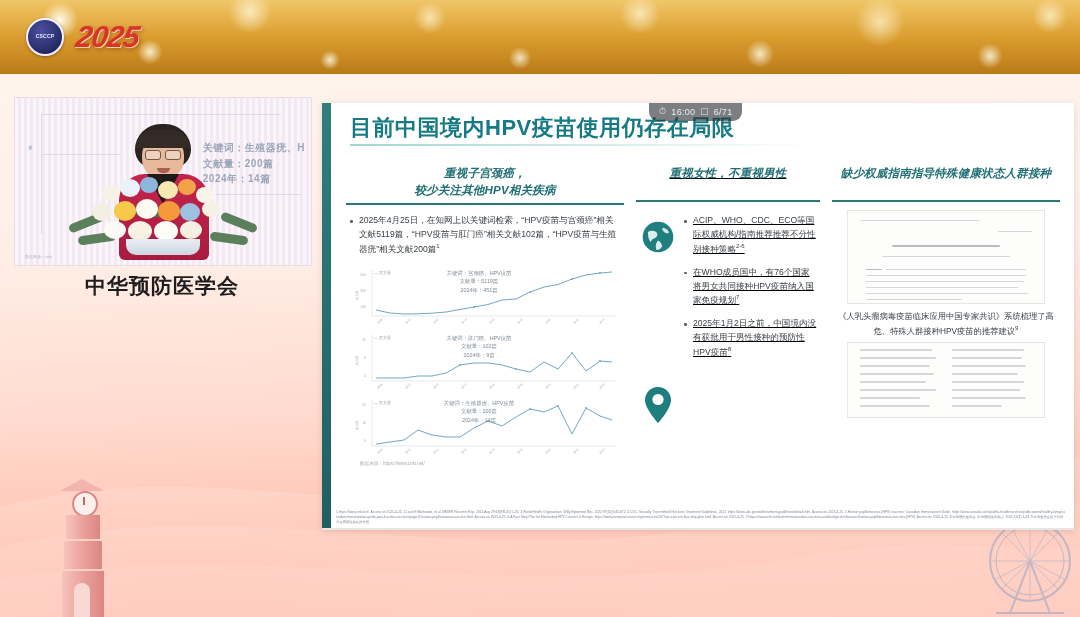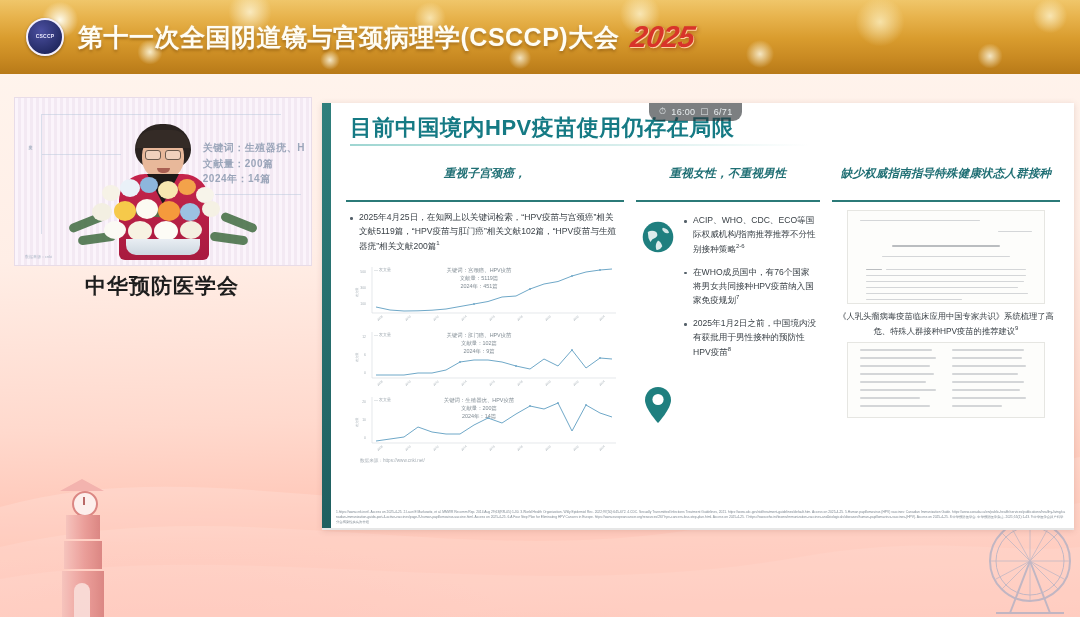--- a/index.html
+++ b/index.html
@@ -132,21 +132,21 @@
     background:rgba(44,48,52,.62);color:#e9eef0;
     font-size:9px;padding:3px 10px 4px;border-radius:0 0 9px 9px;
     display:flex;align-items:center;gap:5px;letter-spacing:.3px;white-space:nowrap;
     z-index:6;
   }
   .timer-badge .ic{font-size:9px;opacity:.9;}
 
   .cols{position:absolute;left:18px;top:62px;width:726px;height:300px;display:flex;}
   .col{position:relative;}
   .col1{width:290px;}
-  .col2{width:196px;}
+  .col2{width:196px;text-decoration:underline;}
   .col3{width:240px;}
   .col-head{
     text-align:center;font-size:11.5px;font-weight:700;font-style:italic;color:#1f6f74;
     line-height:1.45;min-height:30px;letter-spacing:.2px;
   }
   .col-rule{height:2px;background:#2b7a78;margin:5px 6px 0;}
   .col-body{padding:9px 8px 0;}
 
   ul.bl{margin:0;padding:0;list-style:none;}
   ul.bl li{position:relative;padding-left:11px;font-size:8.6px;line-height:1.62;color:#3b4248;margin-bottom:9px;}
@@ -233,21 +233,20 @@
       </g>
       <path d="M54 48 L34 100 M54 48 L74 100 M20 100 H88" stroke="#8fa3c4" stroke-width="2" fill="none"></path>
     </svg>
   </div>
 
   <div class="header">
     <div class="header-inner">
       <div class="logo-badge">
         <span>CSCCP</span>
       </div>
-      <div class="banner-title">第十一次全国阴道镜与宫颈病理学(CSCCP)大会</div>
       <div class="banner-year">2025</div>
     </div>
   </div>
 
   <div class="speaker-panel">
     <div class="speaker-video">
       <div class="vid-grid">
         <i style="left:26px;top:16px;width:240px;height:1px;"></i>
         <i style="left:26px;top:56px;width:80px;height:1px;"></i>
         <i style="left:26px;top:16px;width:1px;height:120px;"></i>
@@ -313,20 +312,21 @@
     </div>
 
     <div class="slide-title">目前中国境内HPV疫苗使用仍存在局限</div>
     <div class="title-rule"></div>
 
     <div class="cols">
 
       <div class="col col1">
         <div class="col-head">
           <div>重视子宫颈癌，</div>
+          <div>较少关注其他HPV相关疾病</div>
         </div>
         <div class="col-rule"></div>
         <div class="col-body">
           <ul class="bl">
             <li>
               <span>2025年4月25日，在知网上以关键词检索，“HPV疫苗与宫颈癌”相关文献5119篇，“HPV疫苗与肛门癌”相关文献102篇，“HPV疫苗与生殖器疣”相关文献200篇</span><sup>1</sup>
             </li>
           </ul>
 
           <div class="charts">

